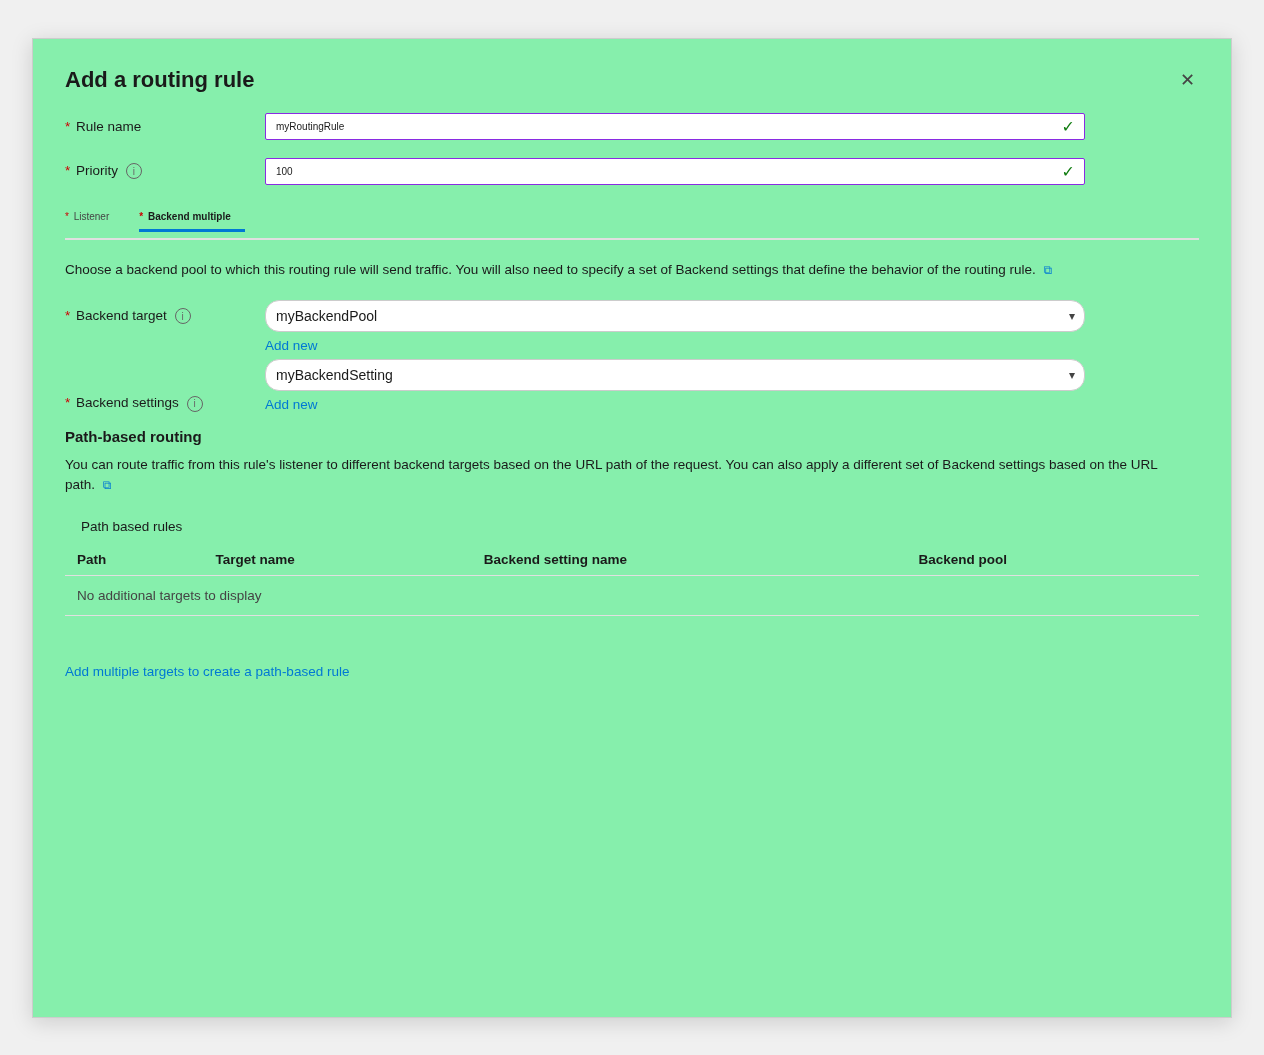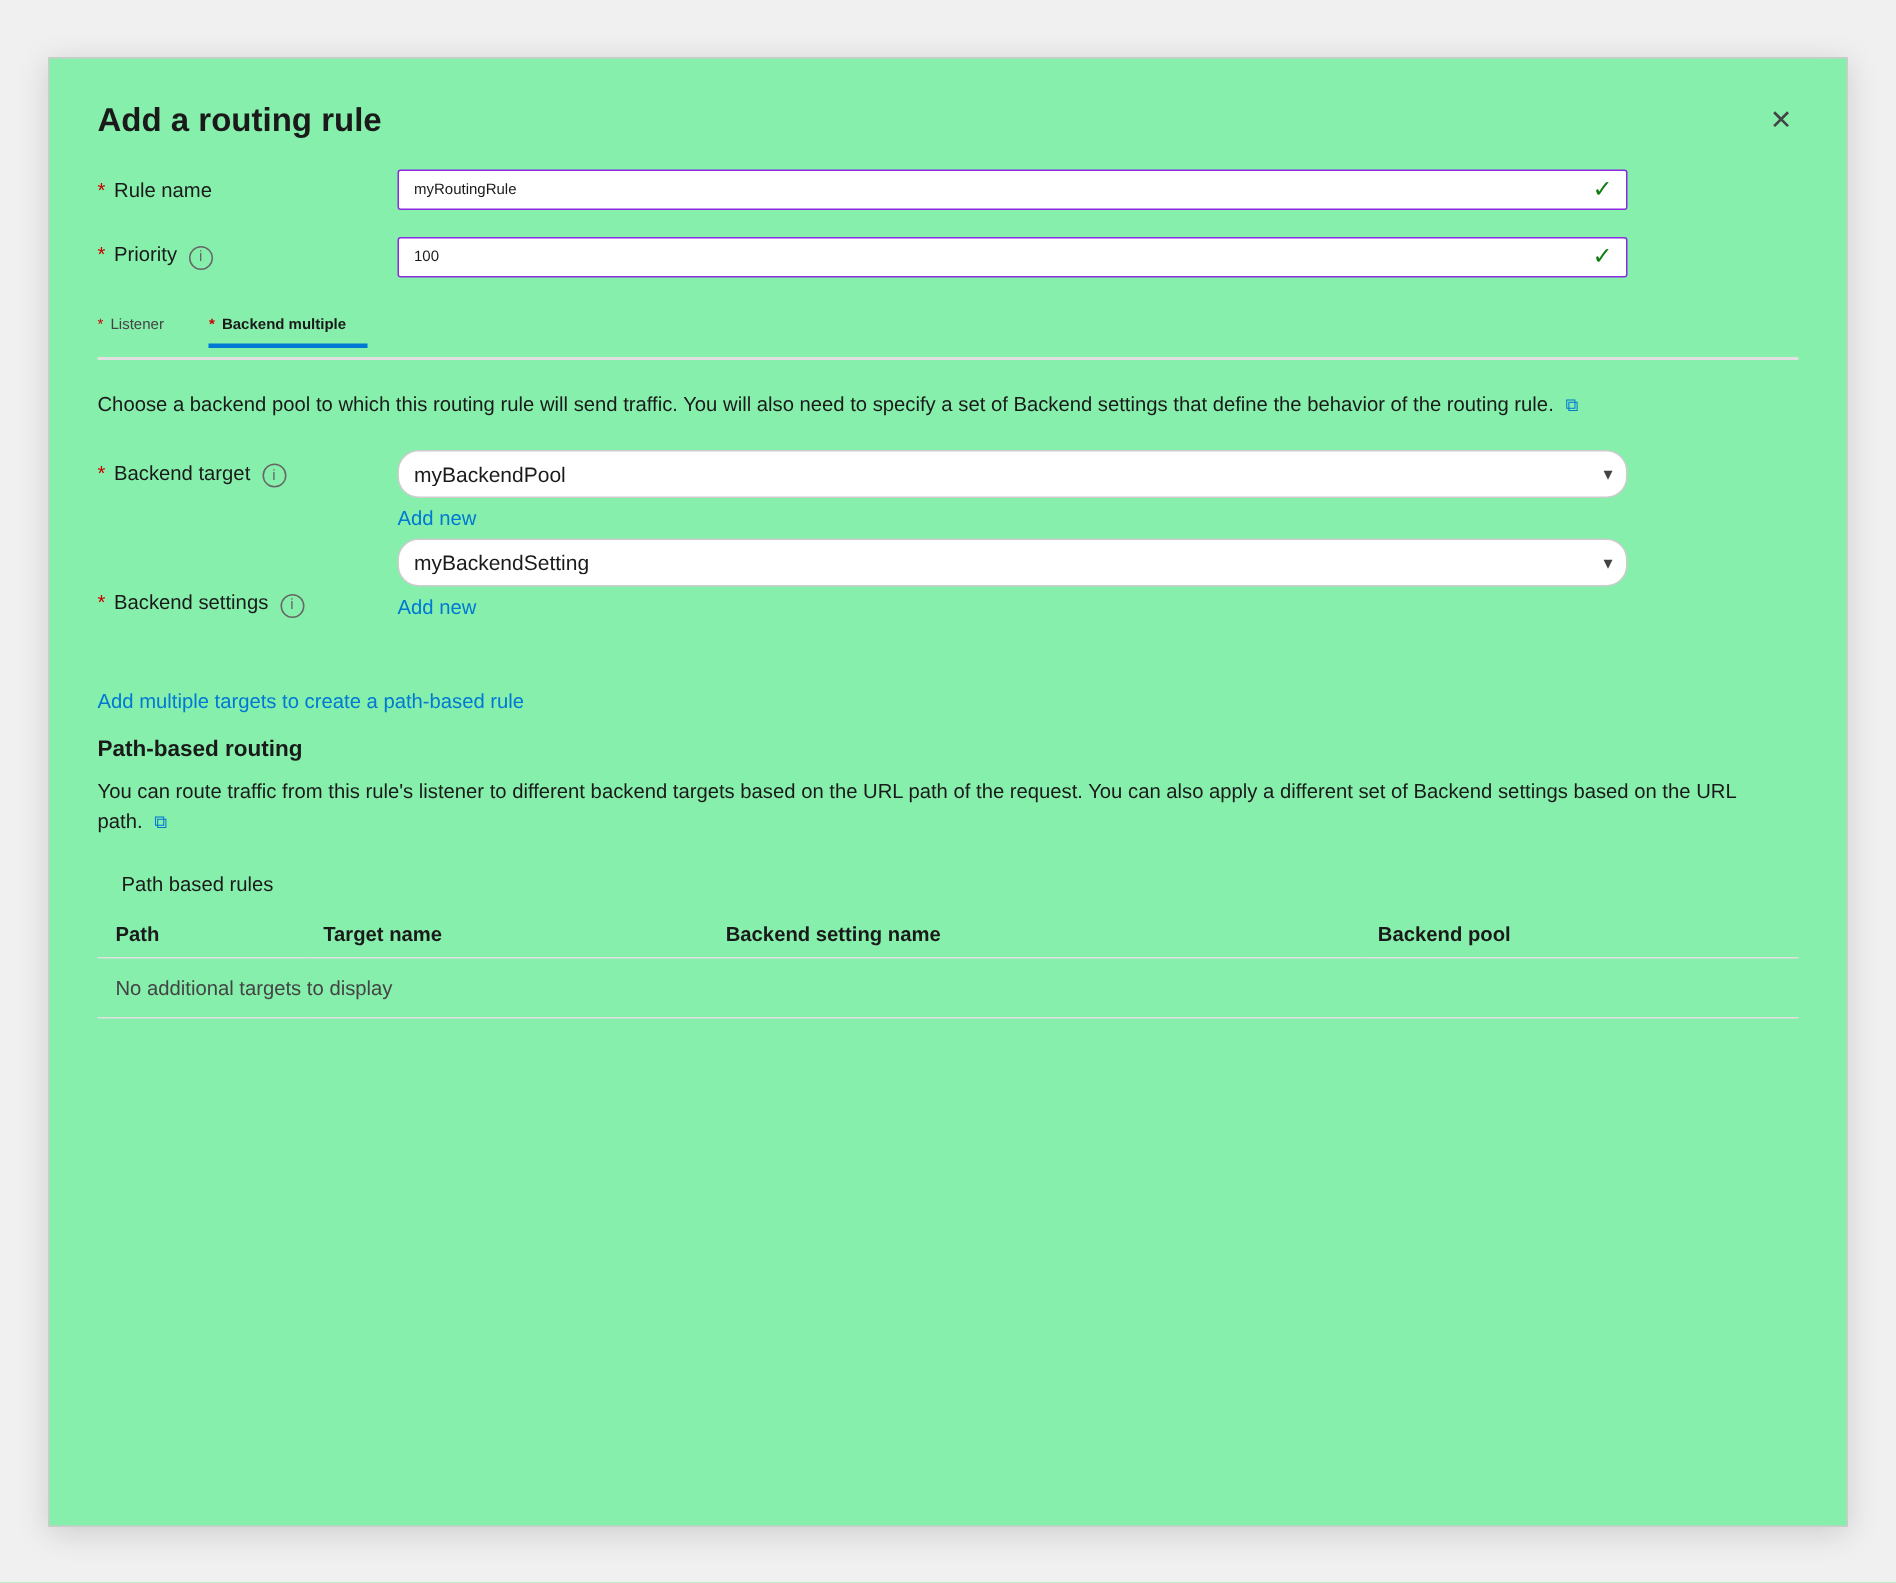--- a/index.html
+++ b/index.html
@@ -347,24 +347,20 @@
       <div class="backend-col">
         <div class="dropdown-wrap">
           <select>
             <option>myBackendSetting</option>
           </select>
           <span class="dropdown-arrow">▾</span>
         </div>
         <a class="add-new-link">Add new</a>
       </div>
     </div>
-  </div>
-
-  <div style="margin-top: 24px;">
-    <a class="bottom-link">Add multiple targets to create a path-based rule</a>
   </div>
 
   <div style="margin-top: 16px;">
     <div class="section-title">Path-based routing</div>
     <p class="path-section-desc">
       <span>You can route traffic from this rule's listener to different backend targets based on the URL path of the request. You can also apply a different set of Backend settings based on the URL path.</span>
       <span class="ext-link">⧉</span>
     </p>
 
     <div class="path-based-rules-label">Path based rules</div>
@@ -378,13 +374,17 @@
           <th>Backend pool</th>
         </tr>
       </thead>
       <tbody>
         <tr class="no-data-row">
           <td colspan="4">No additional targets to display</td>
         </tr>
       </tbody>
     </table>
   </div>
+
+  <div style="margin-top: 24px;">
+    <a class="bottom-link">Add multiple targets to create a path-based rule</a>
+  </div>
 </div>
 
 </body></html>

